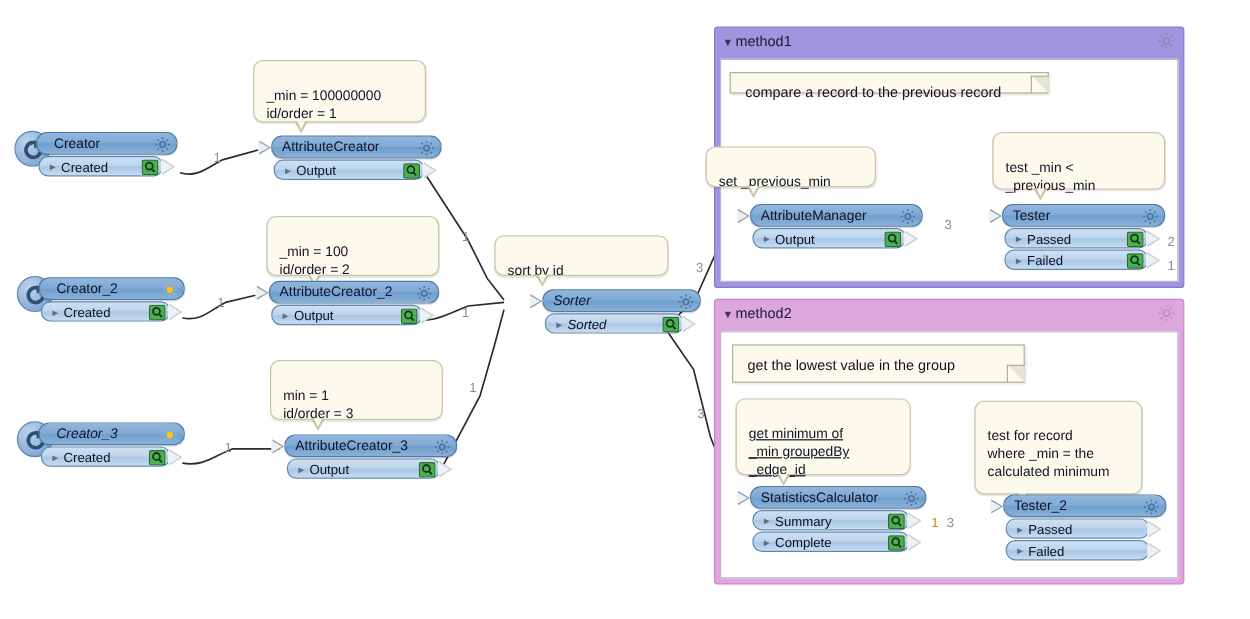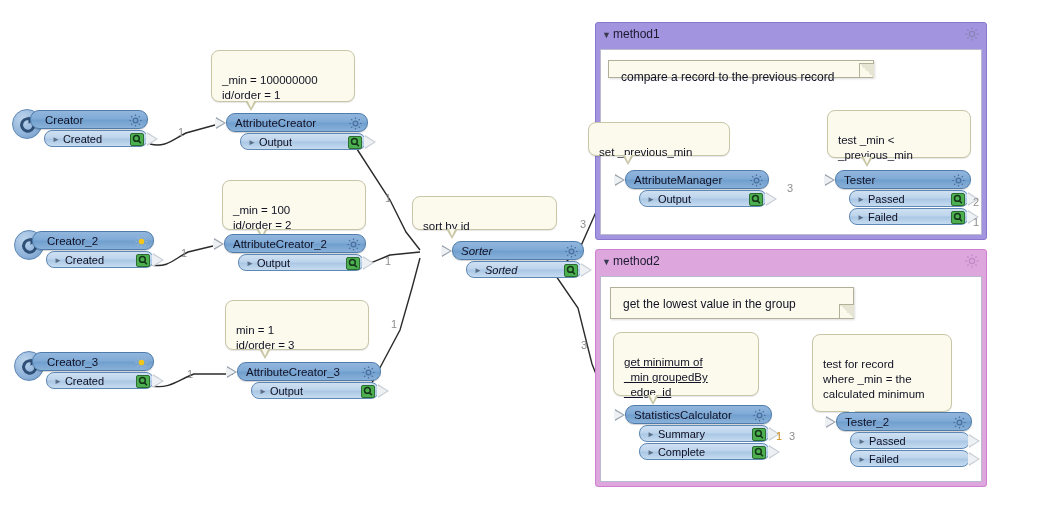--- a/index.html
+++ b/index.html
@@ -26,21 +26,21 @@
   .node-header{
     position:relative;height:19px;line-height:19px;
     background:linear-gradient(to bottom,#92b6dd 0%,#7faad6 48%,#6f9ecd 52%,#89b1d9 100%);
     border:1px solid #4f7cab;border-radius:9px;
     box-sizing:border-box;font-size:11.5px;padding-left:8px;padding-right:35px;
     white-space:nowrap;color:#101024;
     box-shadow:0 1px 1px rgba(0,0,0,.18);
   }
   .node-header .gear{position:absolute;right:4px;top:2px;}
   .port{
-    position:relative;height:17px;line-height:17px;margin-left:14px;margin-top:1px;
+    position:relative;height:17px;line-height:17px;margin-left:2px;margin-top:1px;
     background:linear-gradient(to bottom,#cfe0f2 0%,#bcd4ec 48%,#a9c6e4 52%,#c6dcf0 100%);
     border:1px solid #5d87b4;border-radius:8px;
     box-sizing:border-box;font-size:11px;padding-left:7px;padding-right:24px;
     white-space:nowrap;color:#0e0e20;
   }
   .port .tri{display:inline-block;color:#5a6e86;font-size:8px;margin-right:3px;vertical-align:1px;}
   .port .mag{position:absolute;right:3px;top:2px;}
   .port-arrow{position:absolute;right:-11px;top:1px;width:0;height:0;
     border-top:7px solid transparent;border-bottom:7px solid transparent;border-left:11px solid #c9cfd6;}
   .port-arrow:after{content:"";position:absolute;left:-12px;top:-6px;width:0;height:0;
@@ -373,21 +373,21 @@
   </div>
   <div class="elabel" style="left:181px;top:247px;">1</div>
 
   <div class="node" style="left:32px;top:352px;width:122px;">
     <div class="reader-badge" style="left:-18px;top:-1px;">
       <svg width="24" height="24" viewBox="0 0 24 24">
         <path d="M18 12a6.2 6.2 0 1 1-2.1-4.7" fill="none" stroke="#2f4f76" stroke-width="3"></path>
         <path d="M12.5 3.6l6 3.6-6 3.6z" fill="#2f4f76"></path>
       </svg>
     </div>
-    <div class="node-header" style="padding-left:14px;">
+    <div class="node-header" style="padding-left:14px;font-style:italic;">
       <span>Creator_3</span>
       <span class="gear">
         <svg class="gear-ico" width="15" height="15" viewBox="0 0 16 16">
           <g fill="none" stroke="#9fb6cf" stroke-width="1.3">
             <path d="M8 1.5v1.7M8 12.8v1.7M1.5 8h1.7M12.8 8h1.7M3.4 3.4l1.2 1.2M11.4 11.4l1.2 1.2M12.6 3.4l-1.2 1.2M4.6 11.4l-1.2 1.2"></path>
           </g>
           <circle cx="8" cy="8" r="3" fill="#f5c518"></circle>
         </svg>
       </span>
     </div>

